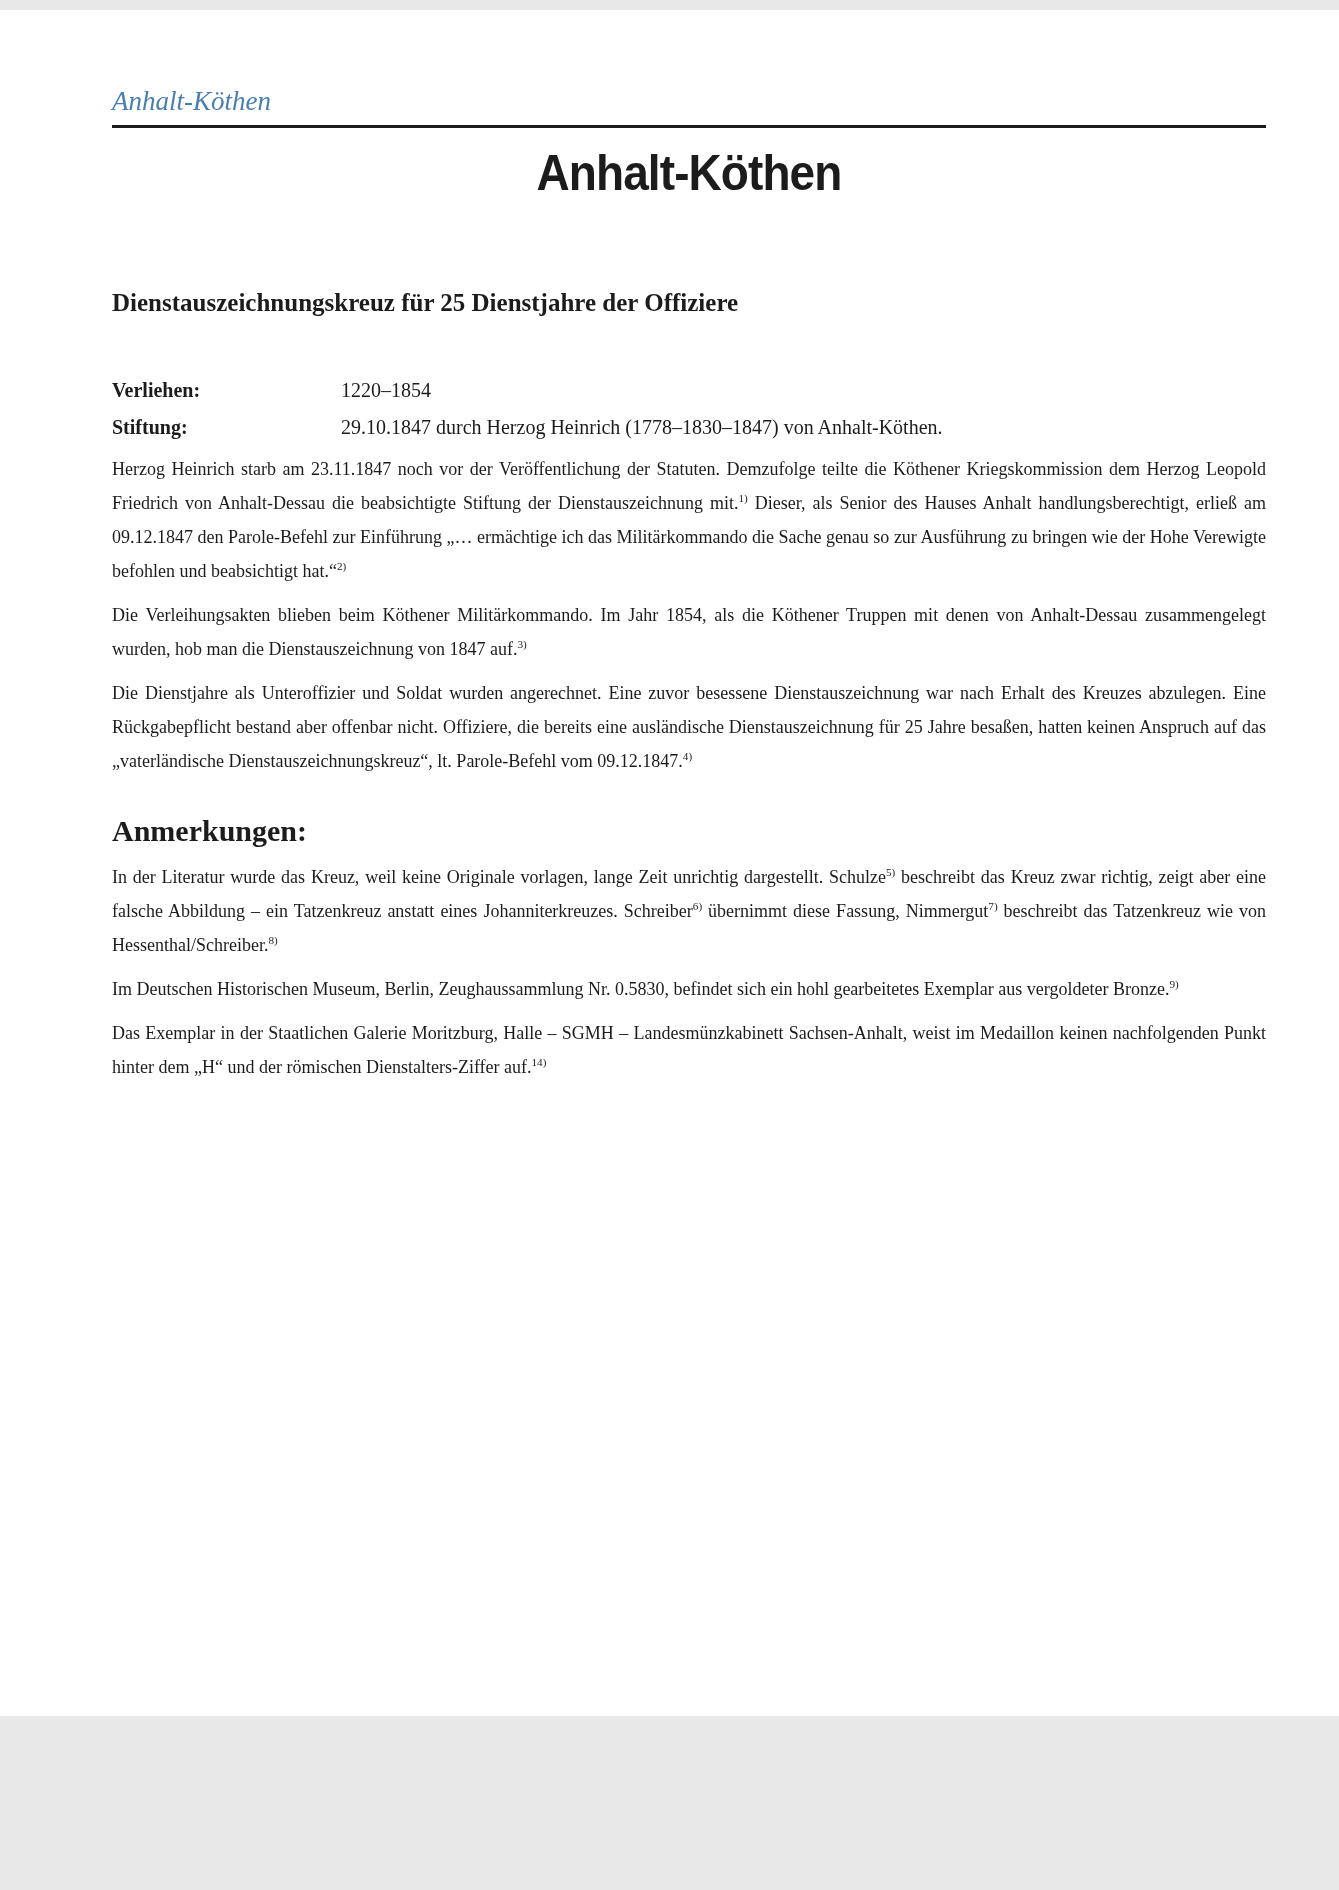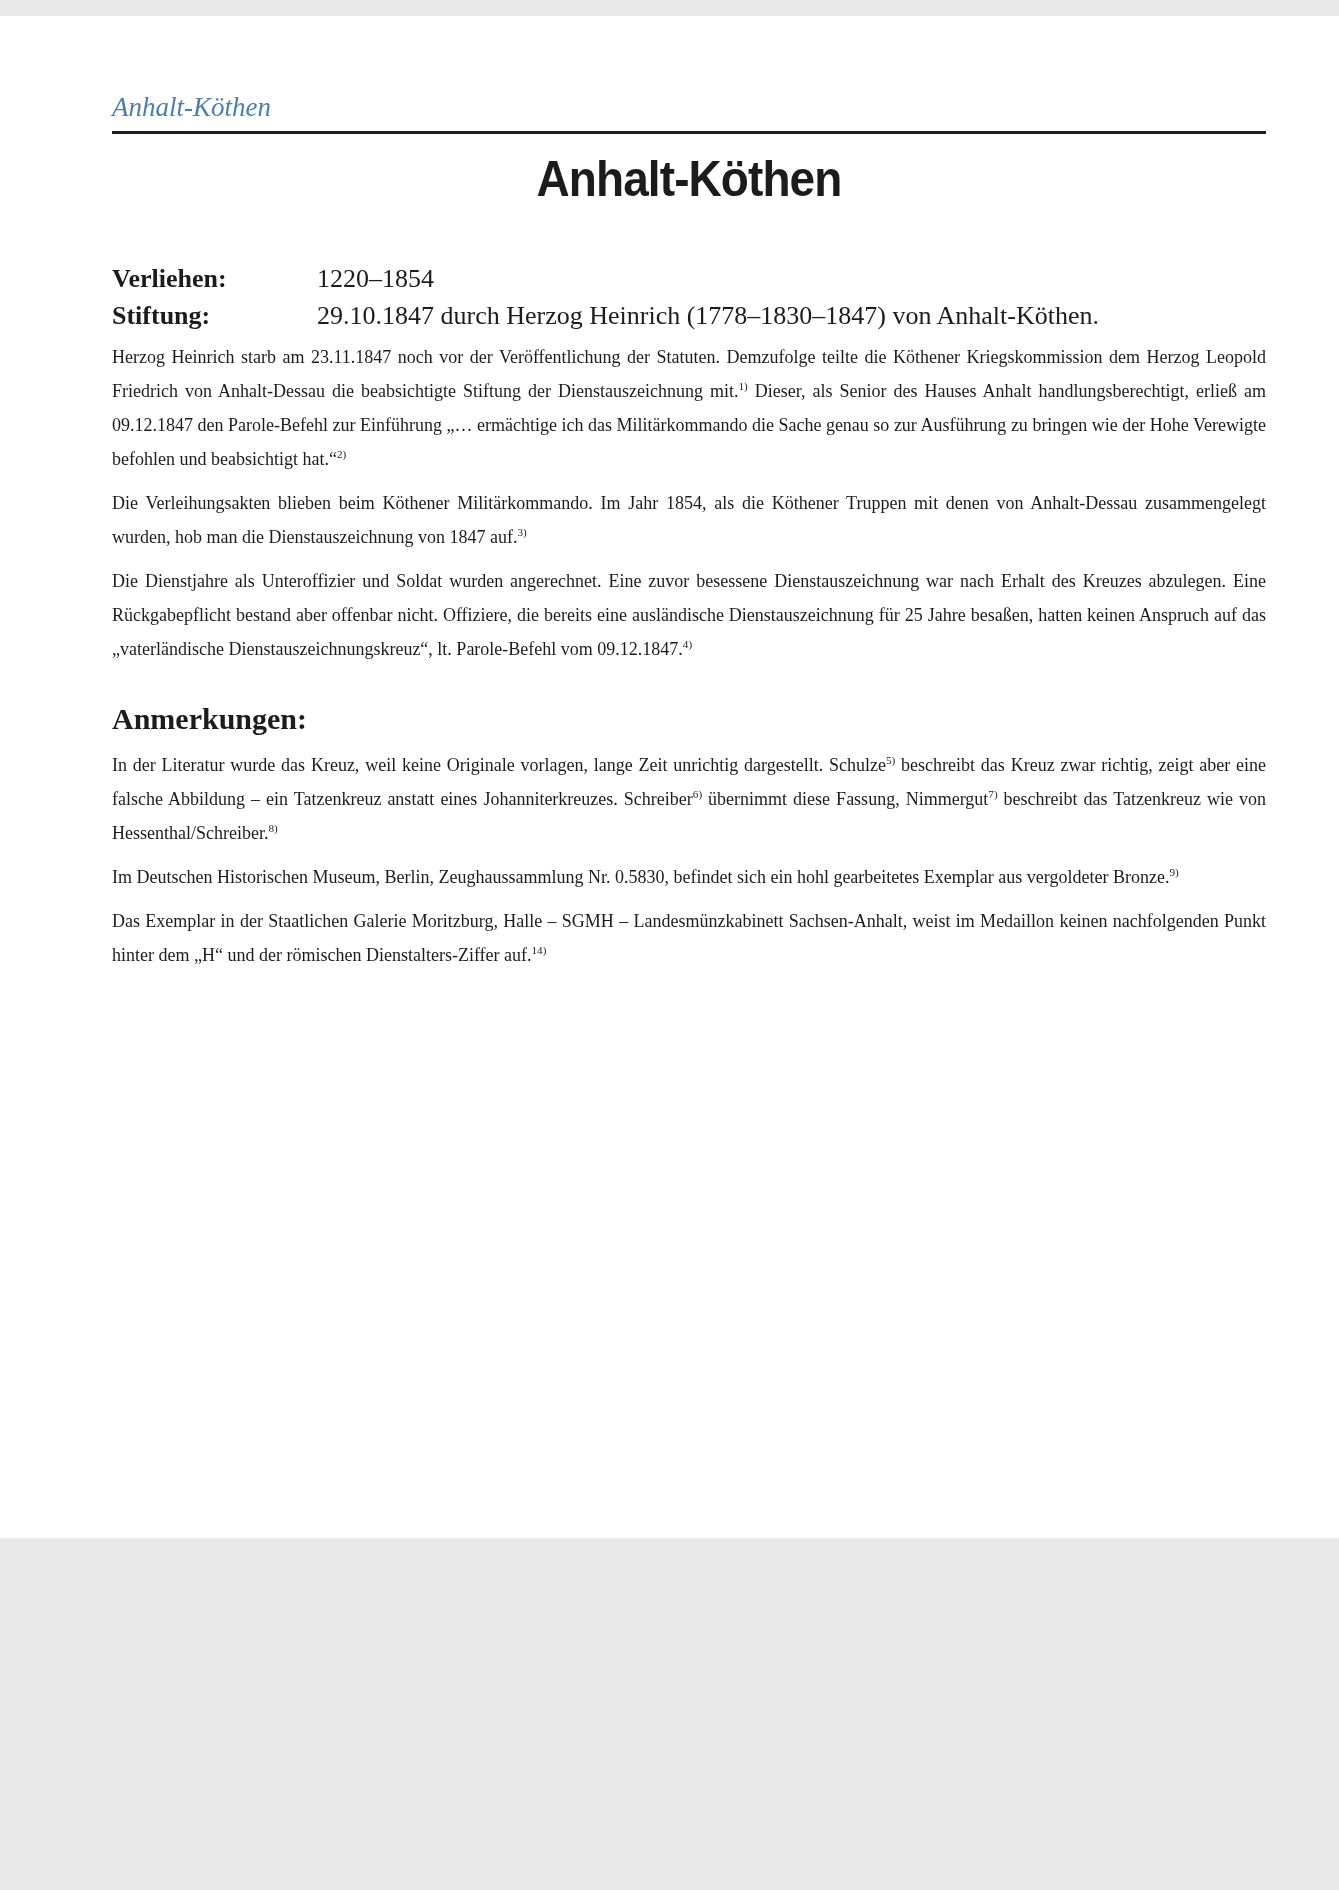--- a/index.html
+++ b/index.html
@@ -1,20 +1,20 @@
 <!DOCTYPE html>
 <html lang="de"><head>
 <meta charset="utf-8">
 <style>
   html, body { margin: 0; padding: 0; background: #e8e8e8; }
   .page {
     position: relative;
     width: 1339px;
-    height: 1522px;
-    margin: 16px auto;
+    height: 1706px;
+    margin: 10px auto;
     background: #ffffff;
     box-sizing: border-box;
     padding: 76px 73px 0 112px;
     font-family: "Liberation Serif", serif;
     color: #1c1c1c;
     overflow: hidden;
   }
   .running-header {
     font-style: italic;
     font-size: 27px;
@@ -39,22 +39,23 @@
   }
   .subtitle {
     font-weight: bold;
     font-size: 25px;
     line-height: 34px;
     margin-top: 84px;
   }
   .info-block { margin-top: 52px; }
   .info-row {
     display: flex;
-    font-size: 26px;
+    font-size: 20px;
     line-height: 37px;
+    gap: 24px;
   }
   .info-label {
     flex: none;
     width: 205px;
     font-weight: bold;
   }
   .info-value { flex: 1; }
   .body-text { margin-top: 6px; }
   .body-text p, .notes p {
     font-size: 18px;
@@ -87,20 +88,21 @@
 <body>
 
 <div class="page">
 
   <div class="running-header">Anhalt-Köthen</div>
 
   <hr class="header-rule">
 
   <h1 class="page-title">Anhalt-Köthen</h1>
 
+  <h2 class="subtitle">Dienstauszeichnungskreuz für 25 Dienstjahre der Offiziere</h2>
 
   <div class="info-block">
     <div class="info-row">
       <span class="info-label">Verliehen:</span>
       <span class="info-value">1220–1854</span>
     </div>
     <div class="info-row">
       <span class="info-label">Stiftung:</span>
       <span class="info-value">29.10.1847 durch Herzog Heinrich (1778–1830–1847) von Anhalt-Köthen.</span>
     </div>

